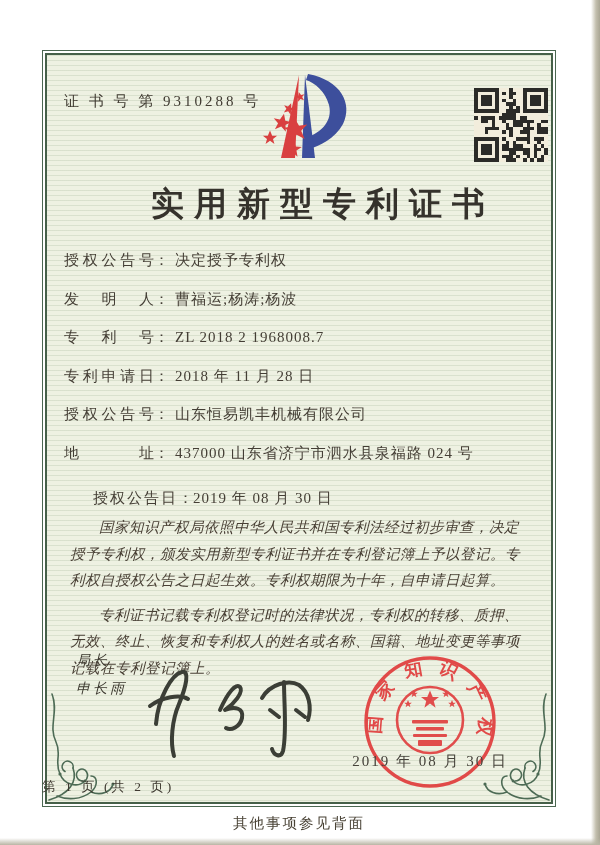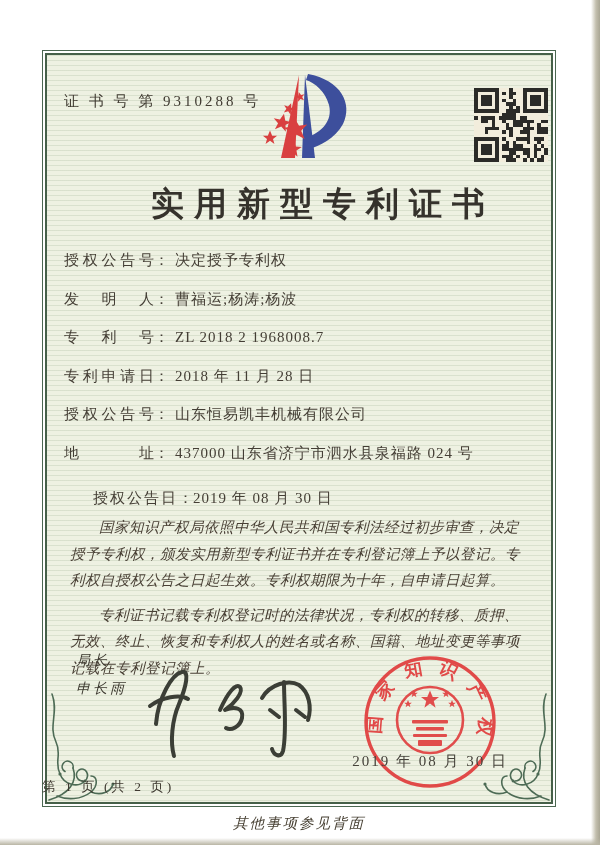--- a/index.html
+++ b/index.html
@@ -56,21 +56,21 @@
   .seal-date{
     left:342px;top:752px;width:176px;text-align:center;
     font-size:15px;letter-spacing:2px;color:#45423a;z-index:5;
   }
   .page-footer{
     left:42px;top:778px;width:571px;
     font-size:13.5px;letter-spacing:3px;color:#3f3a31;
   }
   .back-note{
     left:42px;top:814px;width:514px;text-align:center;
-    font-size:14.5px;font-style:italic;letter-spacing:2px;color:#494235;
+    font-size:14.5px;letter-spacing:2px;color:#494235;
   }
   .flourish{width:74px;height:112px;}
   .flourish.bl{left:45px;top:692px;}
   .flourish.br{left:479px;top:692px;transform:scaleX(-1);}
 </style>
 </head>
 <body>
 
 <div class="paper">
 

